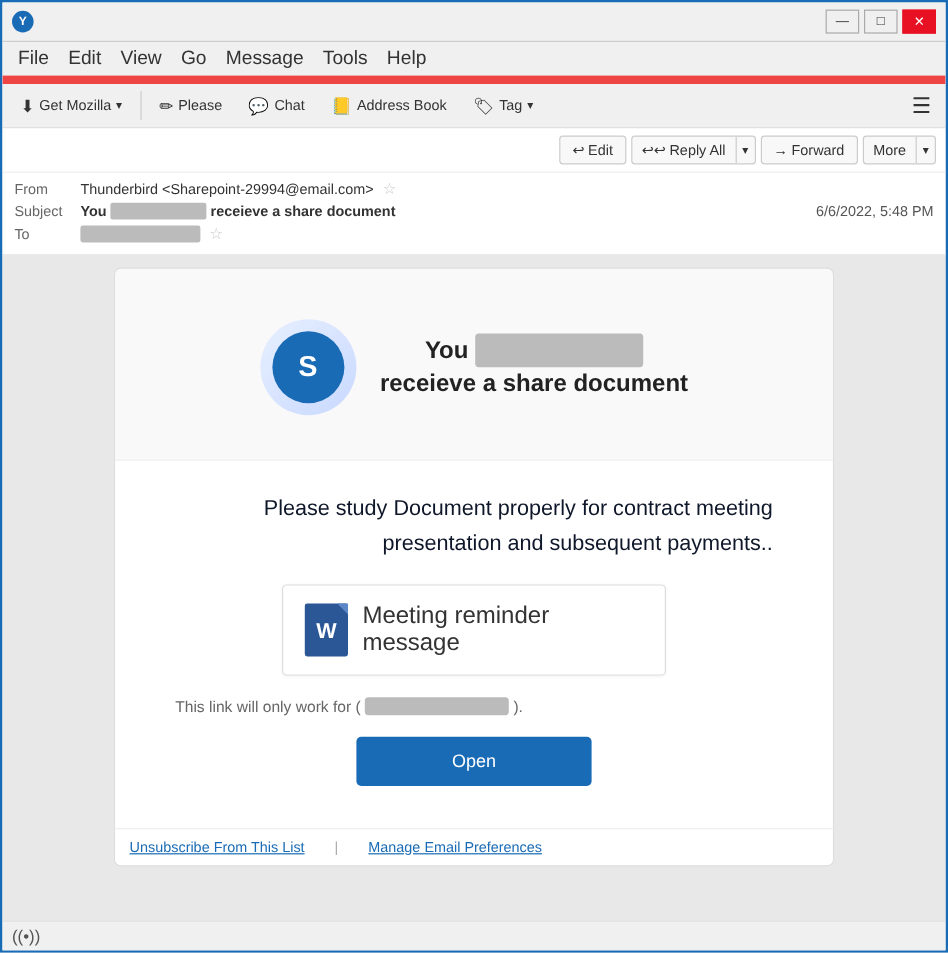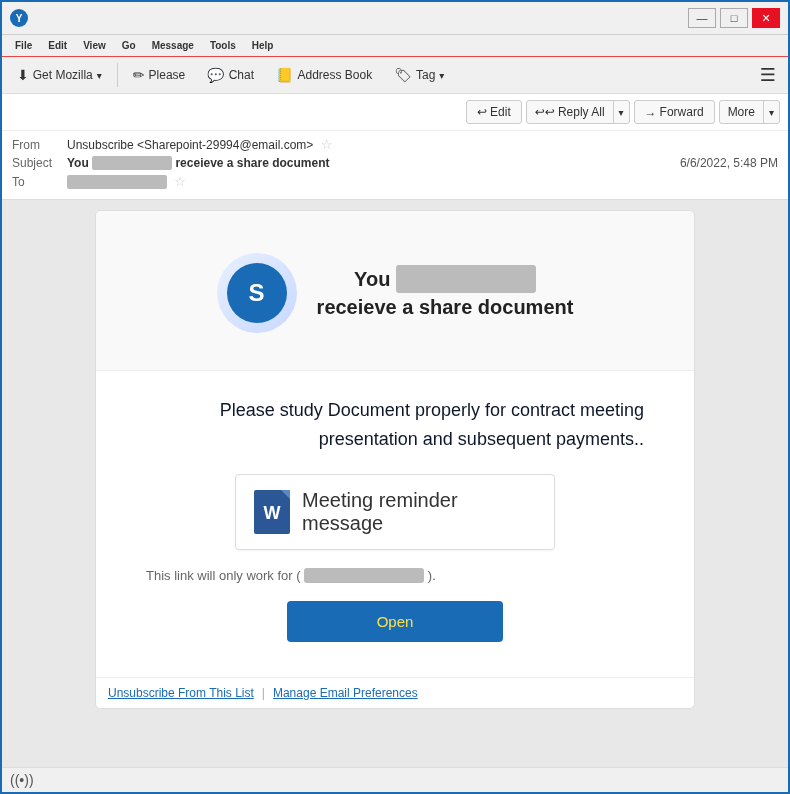--- a/index.html
+++ b/index.html
@@ -10,21 +10,21 @@
 
     .title-bar { background: #f0f0f0; padding: 6px 8px; display: flex; align-items: center; justify-content: space-between; border-bottom: 1px solid #ccc; }
     .title-bar-left { display: flex; align-items: center; gap: 6px; font-size: 12px; color: #333; }
     .title-avatar { width: 18px; height: 18px; background: #1a6bb5; border-radius: 50%; display: flex; align-items: center; justify-content: center; color: white; font-size: 10px; font-weight: bold; }
     .title-text { font-size: 12px; color: #222; }
     .window-controls { display: flex; gap: 4px; }
     .win-btn { width: 28px; height: 20px; background: #f0f0f0; border: 1px solid #aaa; cursor: pointer; display: flex; align-items: center; justify-content: center; font-size: 11px; color: #333; }
     .win-btn.close { background: #e81123; color: white; border-color: #e81123; }
 
     
-    .menu-bar { background: #f0f0f0; padding: 2px 6px; display: flex; gap: 2px; border-bottom: 1px solid #ef4444; font-size: 10px; font-weight: bold; }
+    .menu-bar { background: #f0f0f0; padding: 2px 6px; display: flex; gap: 2px; border-bottom: 7px solid #ef4444; font-size: 16px; }
     .menu-item { padding: 3px 7px; cursor: pointer; color: #333; }
 
     
     .toolbar { background: #f0f0f0; padding: 4px 6px; display: flex; align-items: center; gap: 4px; border-bottom: 1px solid #ddd; }
     .tb-btn { display: flex; align-items: center; gap: 4px; padding: 4px 8px; border: 1px solid transparent; border-radius: 3px; cursor: pointer; font-size: 12px; color: #333; background: transparent; }
     .tb-btn .icon { font-size: 14px; }
     .tb-separator { width: 1px; height: 24px; background: #ccc; margin: 0 2px; }
     .tb-right { margin-left: auto; display: flex; align-items: center; }
     .hamburger { font-size: 18px; cursor: pointer; padding: 3px 6px; color: #333; }
     .dropdown-arrow { font-size: 10px; }
@@ -63,24 +63,24 @@
 
     .doc-box { border: 1px solid #ddd; border-radius: 4px; padding: 14px 18px; display: flex; align-items: center; gap: 12px; margin: 0 auto 18px; max-width: 320px; background: white; box-shadow: 0 1px 3px rgba(0,0,0,0.05); }
     .doc-icon { width: 36px; height: 44px; background: #2b5797; border-radius: 2px; display: flex; align-items: center; justify-content: center; flex-direction: column; position: relative; flex-shrink: 0; }
     .doc-icon::before { content: ''; position: absolute; top: 0; right: 0; width: 0; height: 0; border-style: solid; border-width: 0 9px 9px 0; border-color: transparent #5b87c7 transparent transparent; }
     .doc-icon-w { color: white; font-size: 18px; font-weight: bold; margin-top: 4px; }
     .doc-name { font-size: 20px; color: #333; font-weight: 500; }
 
     .link-info { text-align: left; color: #666; font-size: 13px; margin-bottom: 18px; }
     .link-blurred { display: inline-block; background: #bbb; color: transparent; border-radius: 3px; min-width: 120px; }
 
-    .open-btn { display: block; width: 216px; margin: 0 auto 10px; padding: 12px 20px; background: #1a6bb5; color: #fde047; text-align: center; border-radius: 4px; font-size: 15px; font-weight: 500; cursor: pointer; border: none; }
-
-    
-    .email-footer { padding: 8px 12px; border-top: 1px solid #eee; background: white; display: flex; gap: 8px; font-size: 12px; }
+    .open-btn { display: block; width: 196px; margin: 0 auto 10px; padding: 12px 20px; background: #1a6bb5; color: #ffffff; text-align: center; border-radius: 4px; font-size: 15px; font-weight: 500; cursor: pointer; border: none; }
+
+    
+    .email-footer { padding: 8px 12px; border-top: 1px solid #eee; background: white; display: flex; gap: 25px; font-size: 12px; }
     .footer-link { color: #1a6bb5; text-decoration: underline; cursor: pointer; }
     .footer-sep { color: #aaa; }
 
     .status-bar { padding: 4px 8px; background: #f0f0f0; border-top: 1px solid #ddd; display: flex; align-items: center; gap: 6px; font-size: 11px; color: #555; }
     .wifi-icon { font-size: 14px; }
   </style>
 </head>
 <body>
 
 <div class="window">
@@ -159,21 +159,21 @@
           <span>More</span>
         </div>
         <div class="arrow">▾</div>
       </div>
     </div>
 
     <div class="email-meta">
       <div class="meta-row">
         <span class="meta-label">From</span>
         <span class="meta-value">
-          <span>Unsubscribe</span>
+          <span>Thunderbird</span>
           &lt;<span>Sharepoint-29994@email.com</span>&gt;
           <span class="star-icon">☆</span>
         </span>
       </div>
       <div class="meta-row">
         <span class="meta-label">Subject</span>
         <span class="meta-value meta-bold">
           You <span style="background:#bbb;color:transparent;border-radius:2px;min-width:80px;display:inline-block;">&nbsp;&nbsp;&nbsp;&nbsp;&nbsp;&nbsp;&nbsp;&nbsp;&nbsp;&nbsp;&nbsp;&nbsp;</span>&nbsp;receieve a share document
         </span>
         <span class="meta-date">6/6/2022, 5:48 PM</span>

